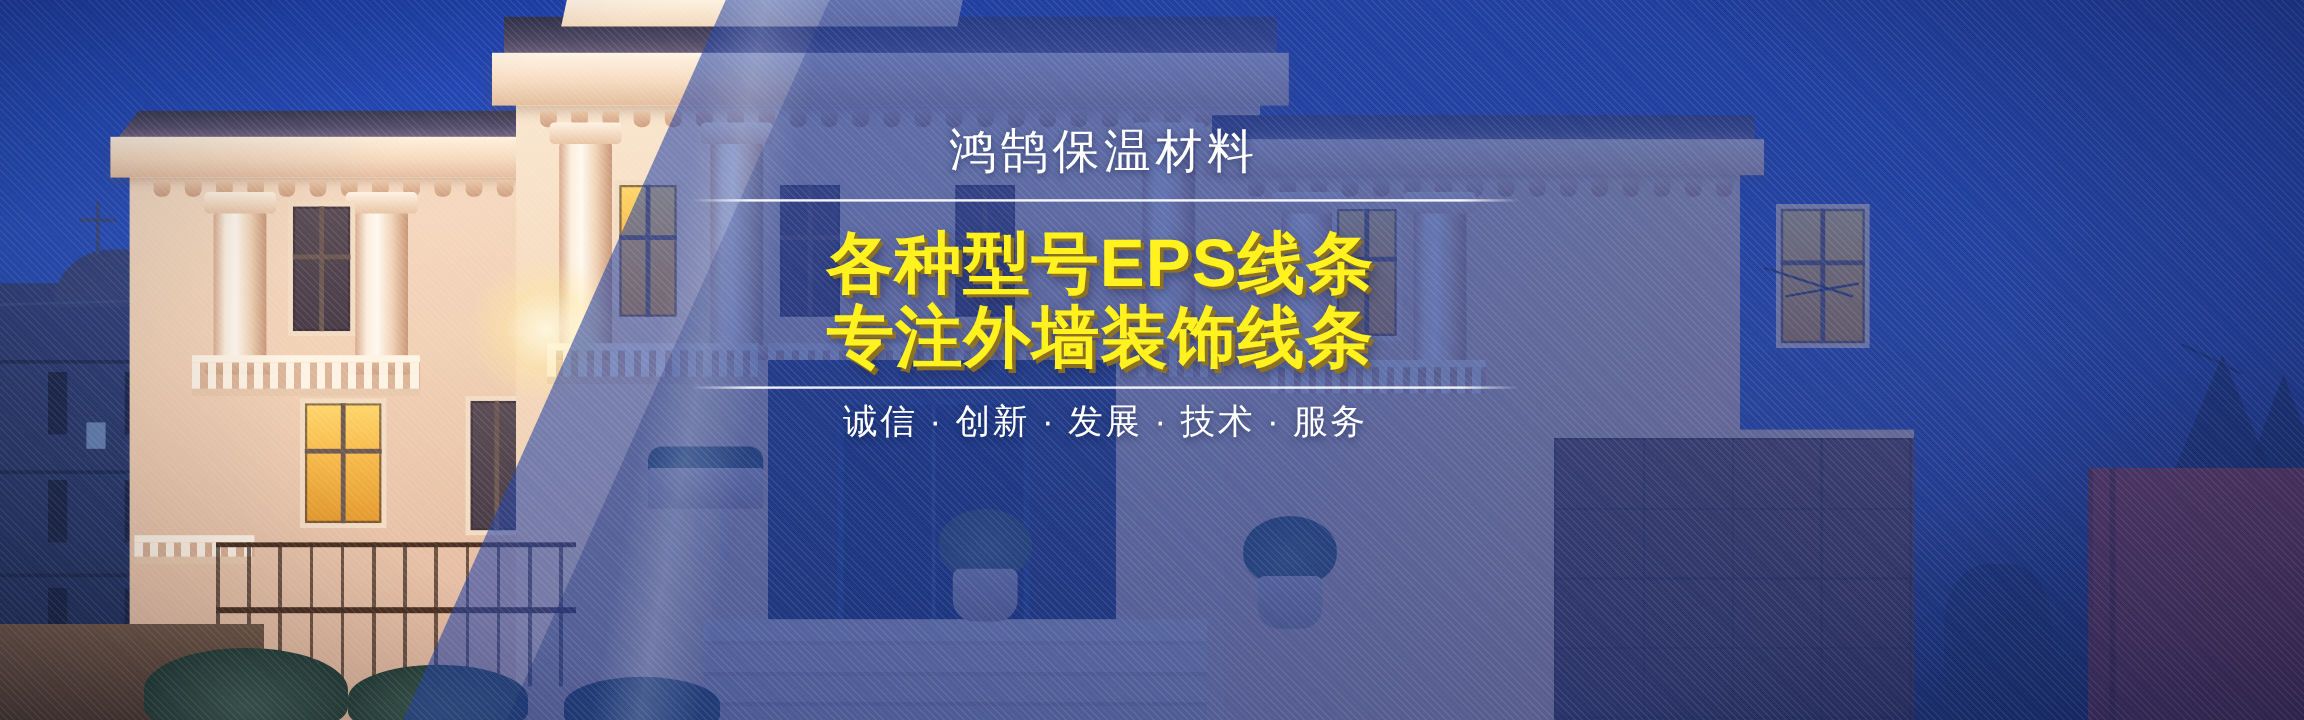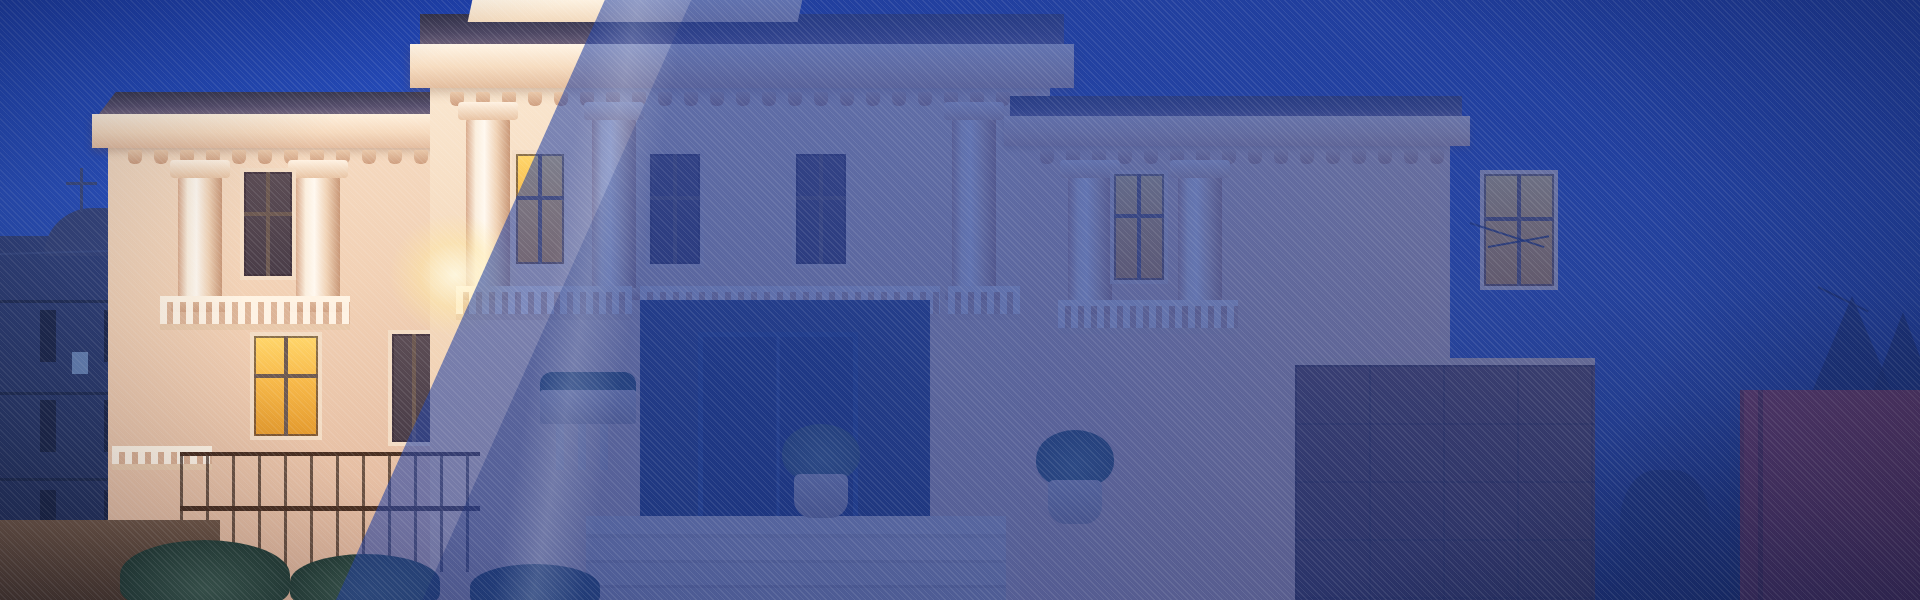--- a/index.html
+++ b/index.html
@@ -555,14 +555,22 @@
   <div class="flare"></div>
 
   <div class="overlay-blue"></div>
   <div class="overlay-blue-2"></div>
   <div class="overlay-edge-glow"></div>
 
   <div class="hatch"></div>
 
   <div class="vignette"></div>
 
+  <div class="copy">
+    <div class="brand">鸿鹄保温材料</div>
+    <div class="rule"></div>
+    <div class="headline h1">各种型号EPS线条</div>
+    <div class="headline h2">专注外墙装饰线条</div>
+    <div class="rule2"></div>
+    <div class="slogan">诚信 · 创新 · 发展 · 技术 · 服务</div>
+  </div>
 
 </div>
 
 </body></html>

